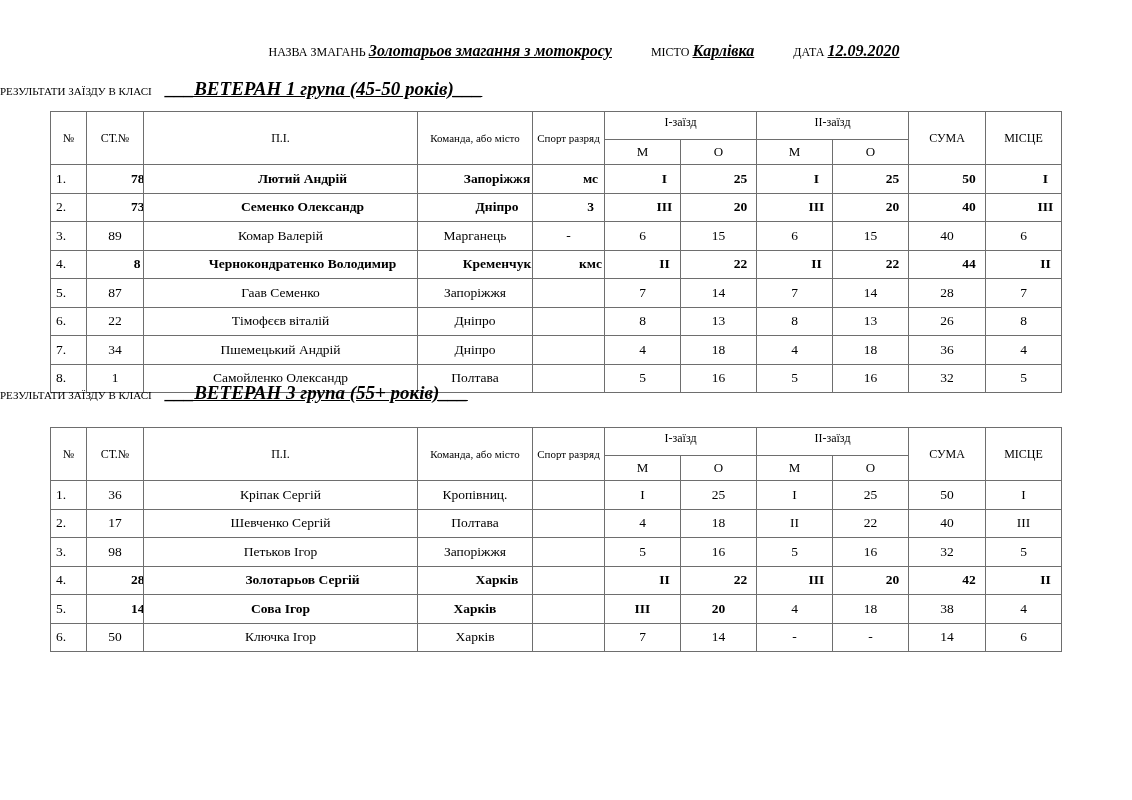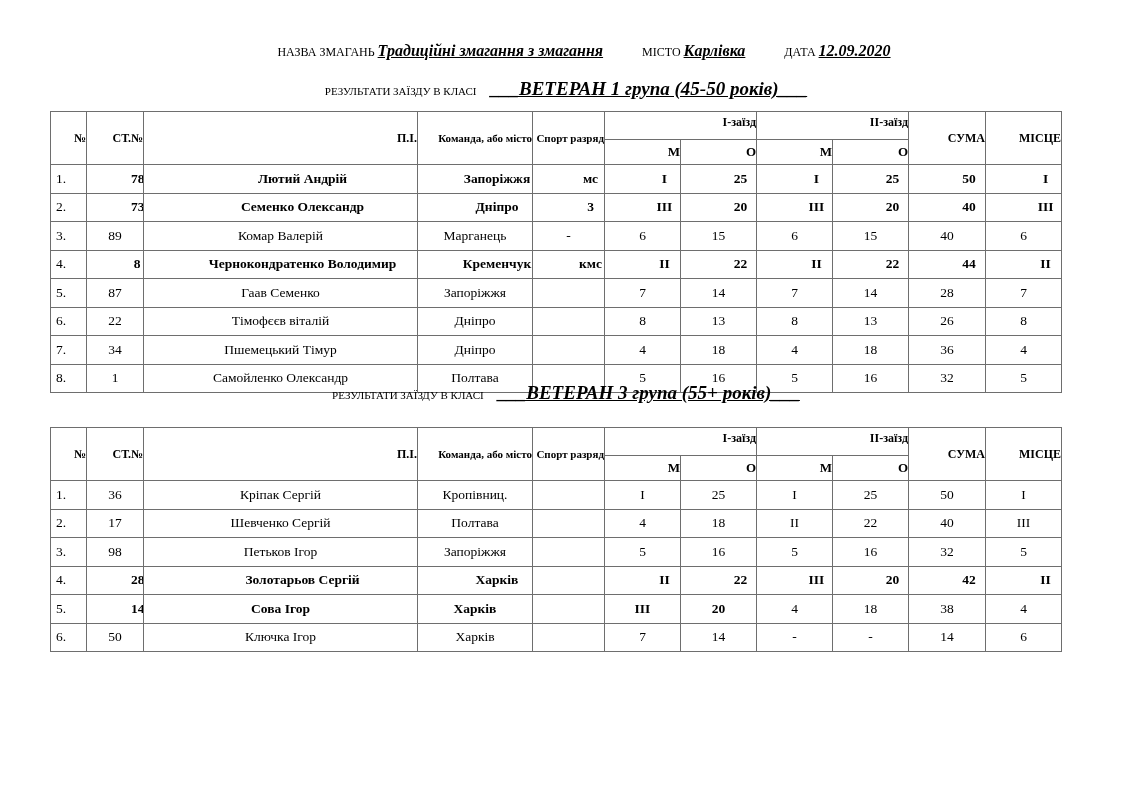--- a/index.html
+++ b/index.html
@@ -7,49 +7,49 @@
     width: 1132px; height: 800px; position: relative; overflow: hidden;
     font-family: "Liberation Serif", "DejaVu Serif", serif; color: #000;
   }
   .line1 {
     position: absolute; top: 42px; left: 0; width: 1132px; text-align: center;
     font-size: 12px; white-space: nowrap;
   }
   .line1 .caps { font-size: 12px; margin-left: 36px; }
   .line1 .val { font-size: 16px; font-weight: bold; font-style: italic; text-decoration: underline; }
   .classline {
-    position: absolute; left: 0; width: 1132px; text-align: center; white-space: nowrap;
+    position: absolute; left: 0; width: 1132px; text-align: left; white-space: nowrap;
   }
   .classline .caps { font-size: 11px; margin-right: 10px; }
   .classline .cls {
     font-size: 19px; font-weight: bold; font-style: italic; text-decoration: underline;
   }
   table.res {
     position: absolute; left: 50px; border-collapse: collapse; table-layout: fixed;
     width: 1011px; font-size: 13.5px;
   }
   table.res td, table.res th {
     border: 1px solid #6e6e6e; text-align: center; vertical-align: middle; padding: 0;
     overflow: hidden; white-space: nowrap;
   }
-  table.res th { font-weight: bold; font-size: 12px; text-align: right; }
+  table.res th { font-weight: normal; font-size: 12px; }
   table.res th.small { font-size: 11px; line-height: 14px; }
   table.res tr.h1 th { height: 24px; }
   table.res tr.h2 th { height: 24px; font-size: 13px; }
   table.res tr.row td { height: 27.5px; }
   table.res td.num { text-align: left; padding-left: 5px; }
   table.res tr.bold td:not(.num) { font-weight: bold; padding-left: 44px; }
   table.res th.toptext { vertical-align: top; padding-top: 3px; }
 </style>
 </head>
 <body>
 
 <div class="line1">
   <span class="caps">НАЗВА ЗМАГАНЬ</span>
-  <span class="val">Традиційні змагання з змагання</span>
+  <span class="val">Золотарьов змагання з мотокросу</span>
   <span class="caps">МІСТО</span>
   <span class="val">Карлівка</span>
   <span class="caps">ДАТА</span>
   <span class="val">12.09.2020</span>
 </div>
 
 <div class="classline" style="top:78px;">
   <span class="caps">РЕЗУЛЬТАТИ ЗАЇЗДУ В КЛАСІ</span>
   <span class="cls">___ВЕТЕРАН 1 група (45-50 років)___</span>
 </div>
@@ -162,21 +162,21 @@
         <td>8</td>
         <td>13</td>
         <td>8</td>
         <td>13</td>
         <td>26</td>
         <td>8</td>
       </tr>
       <tr class="row">
         <td class="num">7.</td>
         <td>34</td>
-        <td>Пшемецький Тімур</td>
+        <td>Пшемецький Андрій</td>
         <td>Дніпро</td>
         <td></td>
         <td>4</td>
         <td>18</td>
         <td>4</td>
         <td>18</td>
         <td>36</td>
         <td>4</td>
       </tr>
       <tr class="row">

